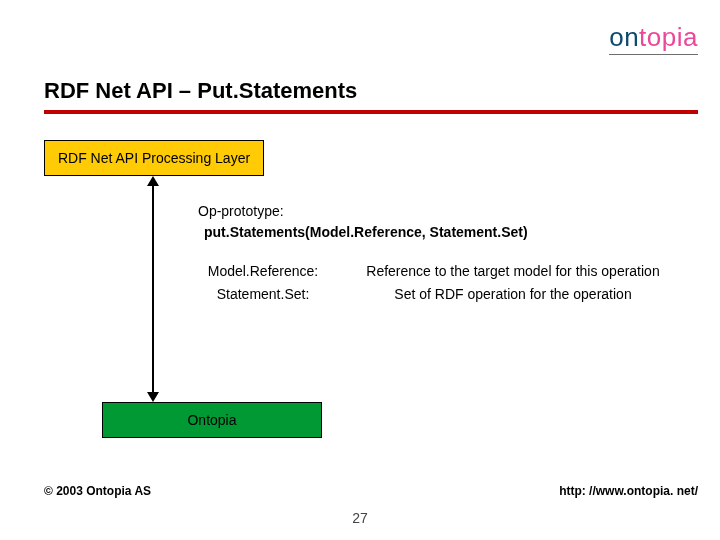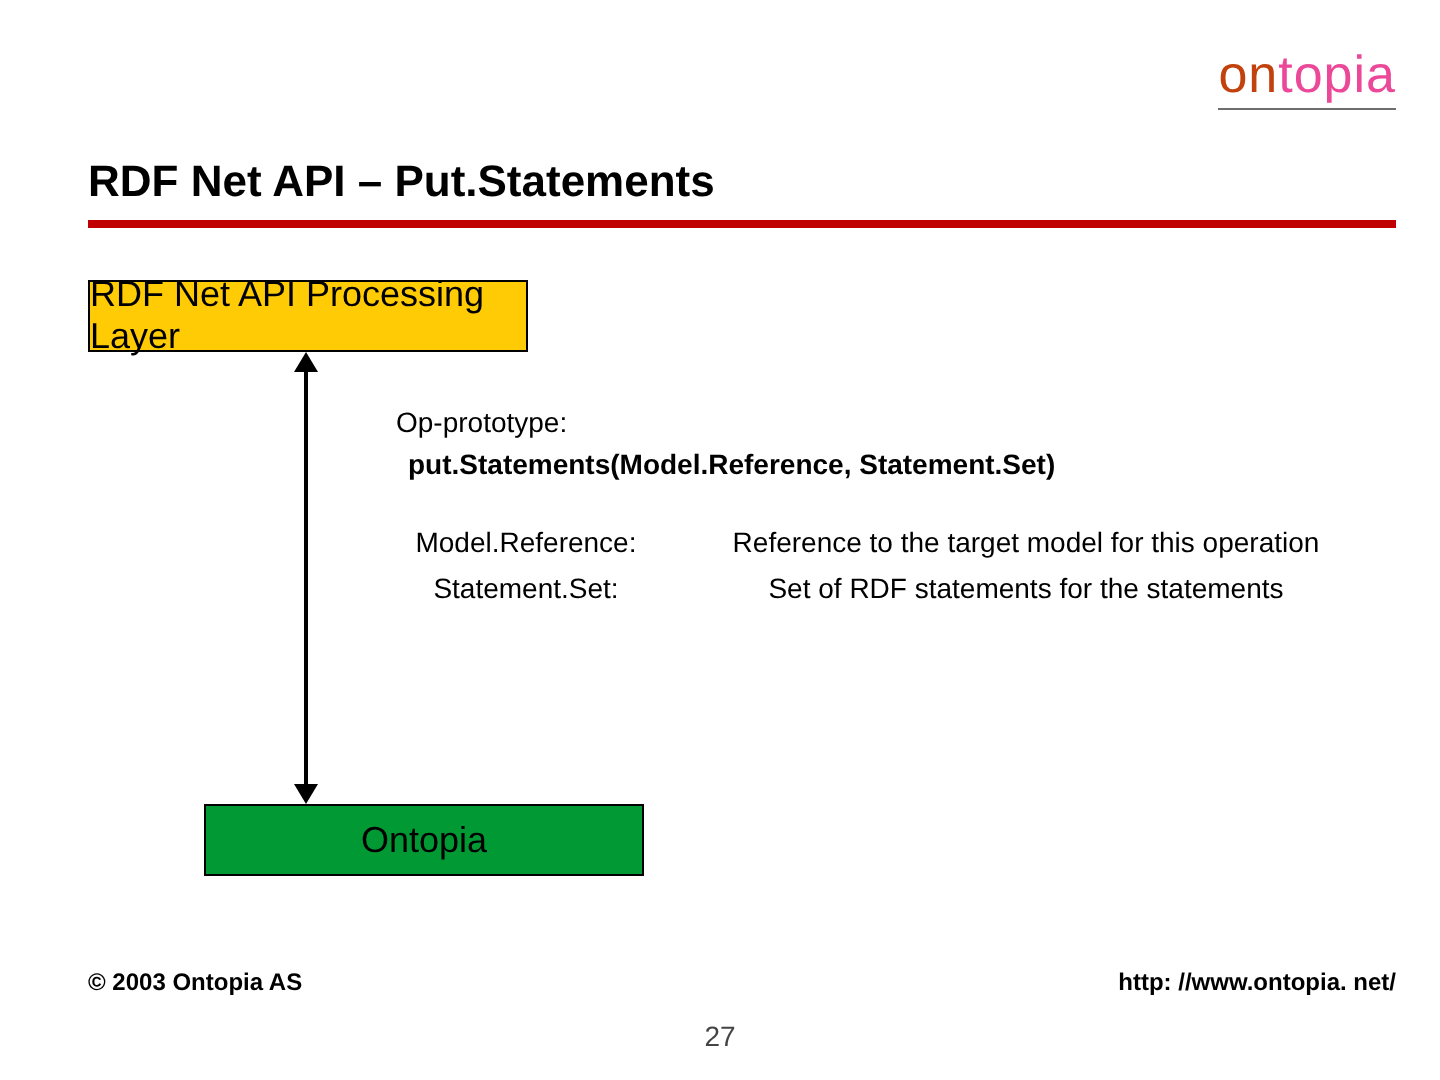--- a/index.html
+++ b/index.html
@@ -1,24 +1,24 @@
 <!DOCTYPE html>
 <html><head>
 <meta charset="utf-8">
 <style>
   * { box-sizing: border-box; margin: 0; padding: 0; }
   html, body { width: 720px; height: 540px; font-family: Arial, Helvetica, sans-serif; background: #fff; color: #000; }
   .slide { position: relative; width: 720px; height: 540px; }
   .logo { position: absolute; top: 22px; right: 22px; font-size: 26px; font-weight: 400; letter-spacing: 0.5px; }
-  .logo-on { color: #c2410c; }
+  .logo-on { color: #0c4a6e; }
   .logo-topia { color: #ec4899; }
   .logo-underline { position: absolute; left: 0; right: 0; bottom: -2px; height: 1px; background: #6e6e6e; }
   .title { position: absolute; top: 78px; left: 44px; font-size: 22px; font-weight: bold; text-align: right; }
   .rule { position: absolute; top: 110px; left: 44px; right: 22px; height: 4px; background: #c00000; }
-  .box { position: absolute; border: 1px solid #000; display: flex; align-items: center; justify-content: center; font-size: 18px; }
+  .box { position: absolute; border: 1px solid #000; display: flex; align-items: center; justify-content: center; font-size: 14px; }
   .box-api { top: 140px; left: 44px; width: 220px; height: 36px; background: #ffcb05; }
   .box-client { top: 402px; left: 102px; width: 220px; height: 36px; background: #009933; }
   .arrow-shaft { position: absolute; top: 178px; left: 152px; width: 2px; height: 222px; background: #000; }
   .arrow-head-up { position: absolute; top: 176px; left: 147px; width: 0; height: 0; border-left: 6px solid transparent; border-right: 6px solid transparent; border-bottom: 10px solid #000; }
   .arrow-head-down { position: absolute; top: 392px; left: 147px; width: 0; height: 0; border-left: 6px solid transparent; border-right: 6px solid transparent; border-top: 10px solid #000; }
   .body { position: absolute; top: 202px; left: 198px; right: 30px; font-size: 14px; line-height: 1.35; }
   .proto-label { margin-bottom: 2px; }
   .proto-sig { font-weight: bold; margin-left: 6px; margin-bottom: 20px; }
   .params { display: grid; grid-template-columns: 130px 1fr; column-gap: 8px; row-gap: 4px; text-align: center; }
   .copyright { position: absolute; bottom: 42px; left: 44px; font-size: 12px; font-weight: bold; }
@@ -46,21 +46,21 @@
   <div class="arrow-shaft"></div>
   <div class="arrow-head-down"></div>
 
   <div class="body">
     <div class="proto-label">Op-prototype:</div>
     <div class="proto-sig">put.Statements(Model.Reference, Statement.Set)</div>
     <div class="params">
       <div>Model.Reference:</div>
       <div>Reference to the target model for this operation</div>
       <div>Statement.Set:</div>
-      <div>Set of RDF statements for the statements</div>
+      <div>Set of RDF operation for the operation</div>
     </div>
   </div>
 
   <div class="box box-client">
     <span>Ontopia</span>
   </div>
 
   <div class="copyright">© 2003 Ontopia AS</div>
   <div class="url">http: //www.ontopia. net/</div>
   <div class="pagenum">27</div>

